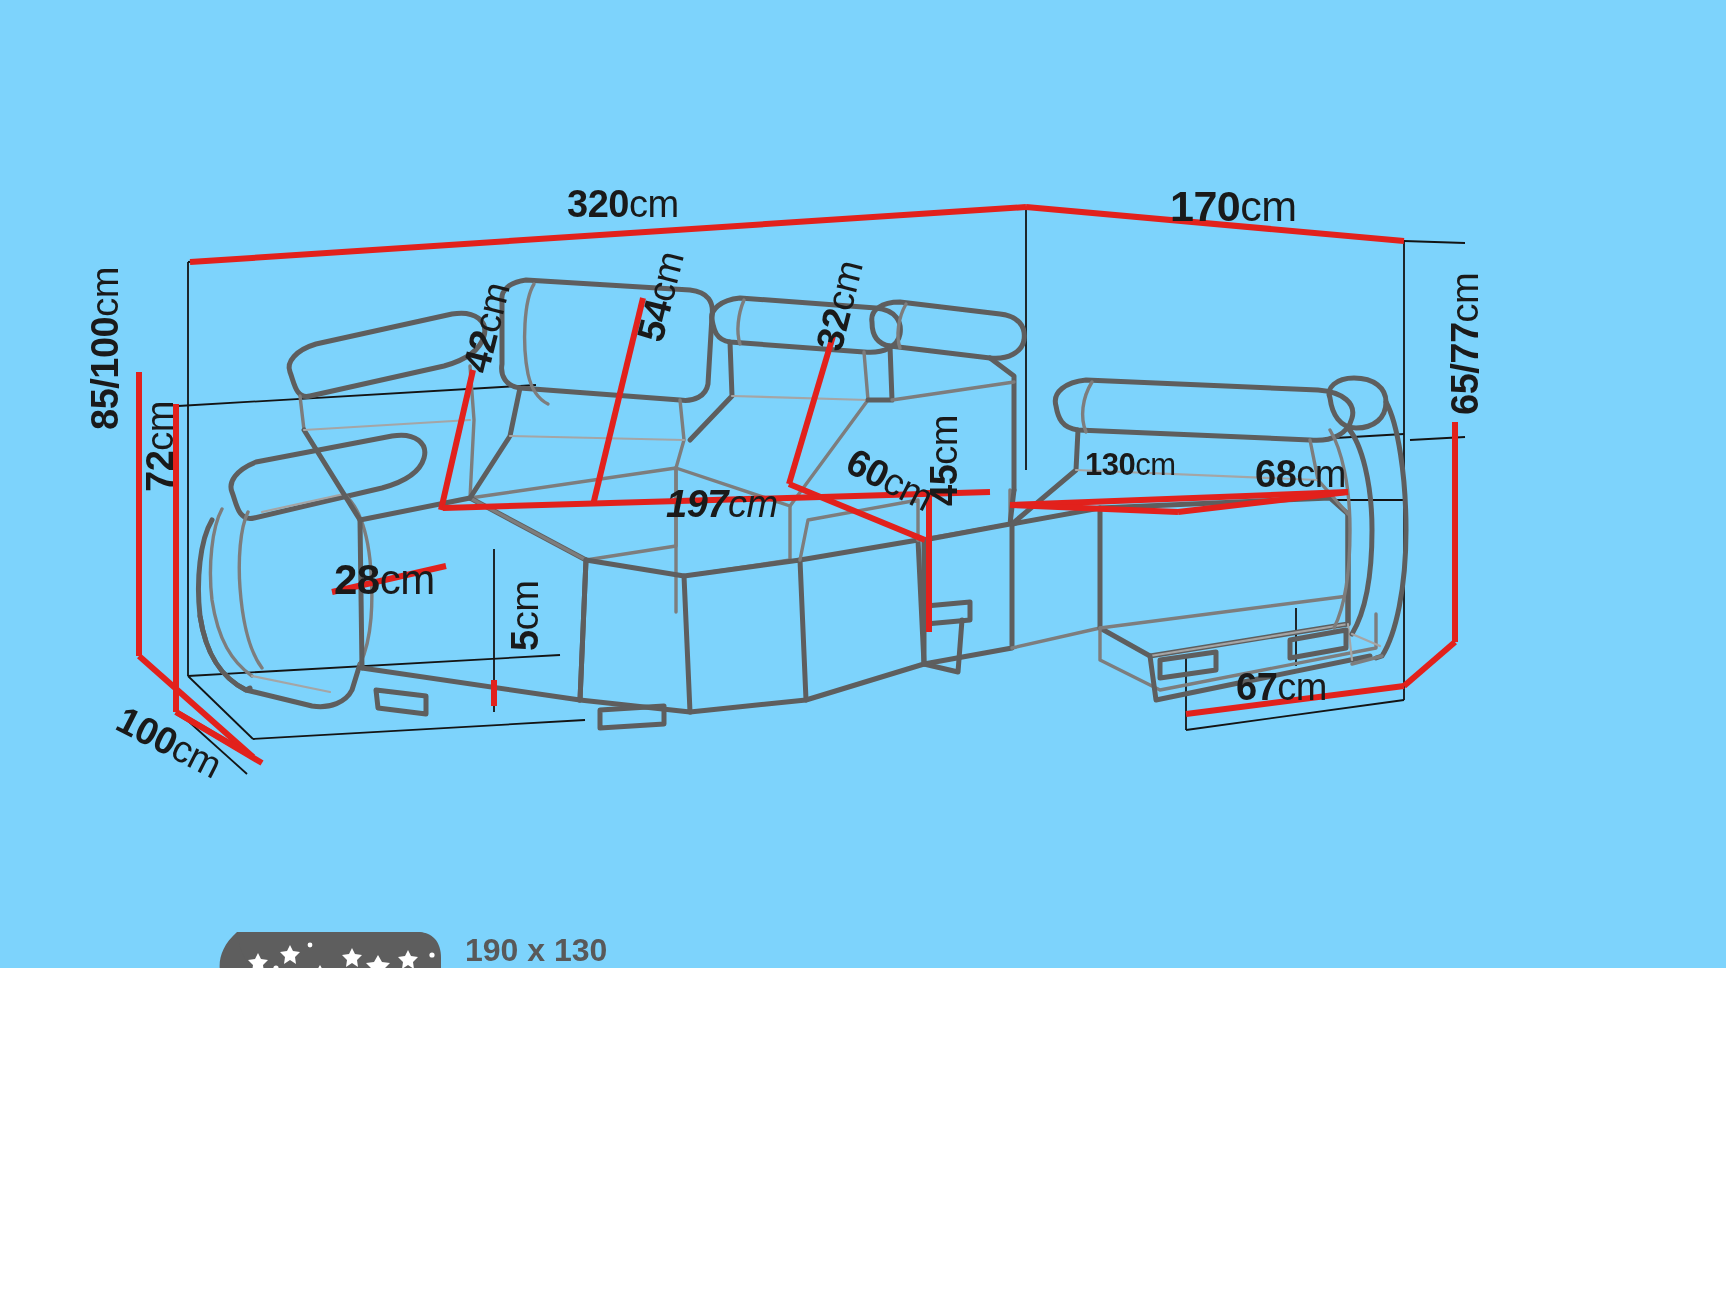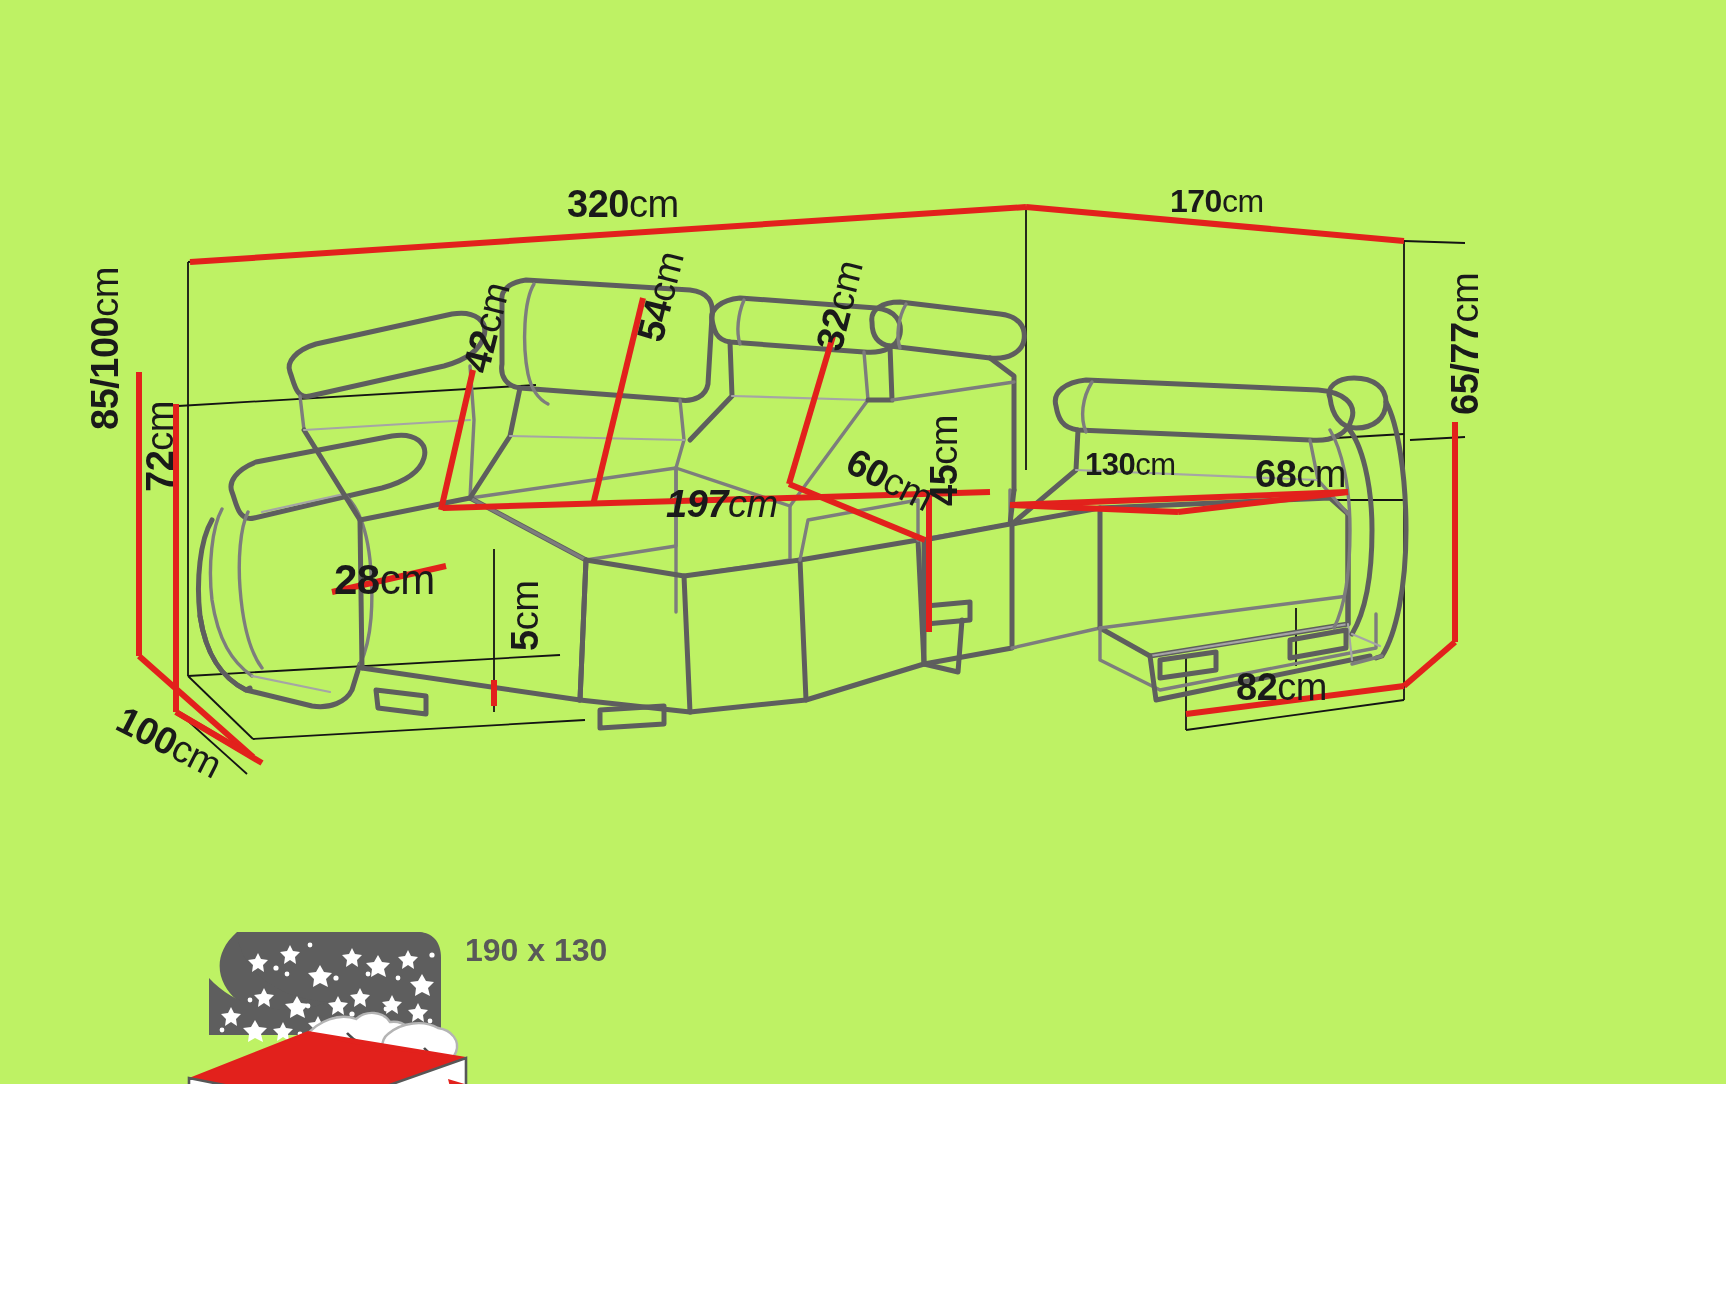--- a/index.html
+++ b/index.html
@@ -7,22 +7,22 @@
     margin: 0;
     padding: 0;
     background: #ffffff;
   }
   body {
     font-family: "Liberation Sans", sans-serif;
   }
   #canvas {
     position: relative;
     width: 1726px;
-    height: 1084px;
-    background: #bef264;
+    height: 968px;
+    background: #7dd3fc;
     overflow: hidden;
   }
   #diagram-svg {
     position: absolute;
     left: 0;
     top: 0;
     width: 1726px;
     height: 1295px;
   }
   .dim-label {
@@ -303,21 +303,21 @@
         <path d="M194,1119 L330,1150"></path>
         <path d="M338,1150 L465,1104"></path>
       </g>
     </g>
   </svg>
 
   <div class="dim-label" style="left:567px; top:185px; font-size:38px;">
     <span>320</span><span class="unit">cm</span>
   </div>
 
-  <div class="dim-label" style="left:1170px; top:185px; font-size:32px;">
+  <div class="dim-label" style="left:1170px; top:185px; font-size:43px;">
     <span>170</span><span class="unit">cm</span>
   </div>
 
   <div class="dim-label" style="left:86px; top:430px; font-size:38px; transform:rotate(-90deg); transform-origin:0 0;">
     <span>85/100</span><span class="unit">cm</span>
   </div>
 
   <div class="dim-label" style="left:141px; top:492px; font-size:38px; transform:rotate(-90deg); transform-origin:0 0;">
     <span>72</span><span class="unit">cm</span>
   </div>
@@ -364,18 +364,18 @@
 
   <div class="dim-label" style="left:1255px; top:455px; font-size:38px;text-align:center;">
     <span>68</span><span class="unit">cm</span>
   </div>
 
   <div class="dim-label" style="left:1446px; top:415px; font-size:38px; transform:rotate(-90deg); transform-origin:0 0; transform-box:border-box;">
     <span>65/77</span><span class="unit">cm</span>
   </div>
 
   <div class="dim-label" style="left:1236px; top:668px; font-size:38px;">
-    <span>82</span><span class="unit">cm</span>
+    <span>67</span><span class="unit">cm</span>
   </div>
 
   <div class="bed-label" style="left:465px; top:934px; font-size:32px;">190 x 130</div>
 
 </div>
 
 </body></html>

